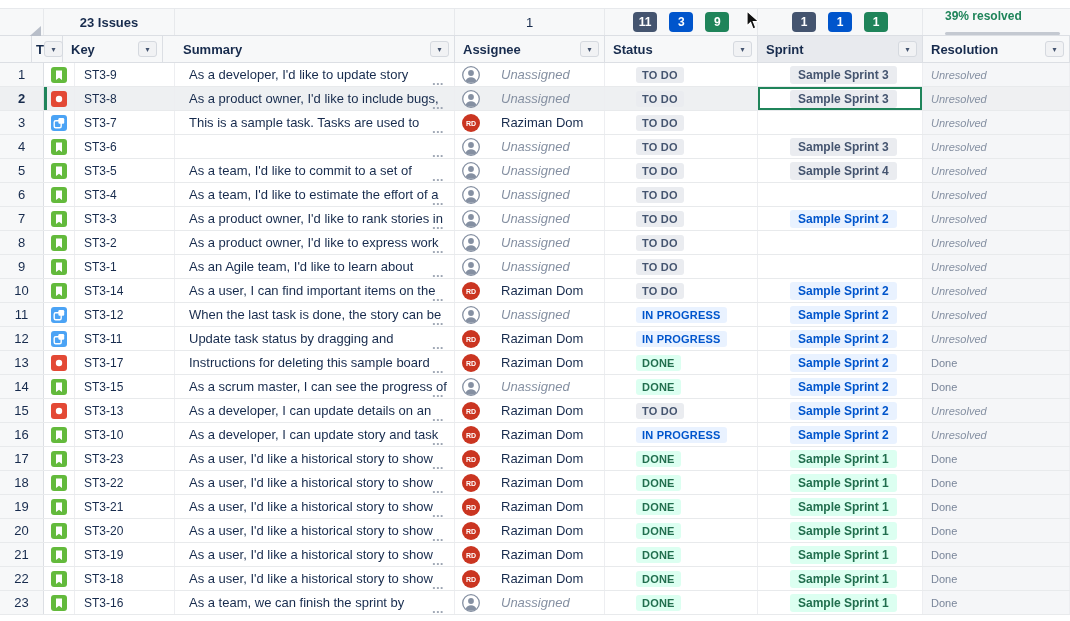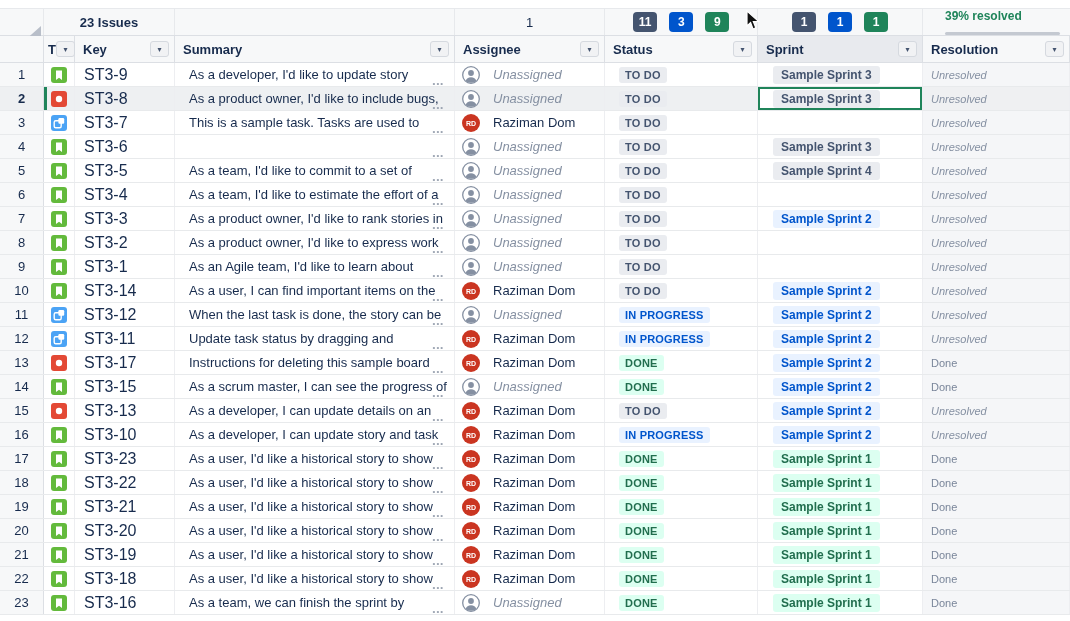--- a/index.html
+++ b/index.html
@@ -36,44 +36,44 @@
                 background:#F7F8F9; border-bottom:1px solid #DCDFE4; }
   .h-gutter { width:44px; border-right:1px solid #DCDFE4; background:#F7F8F9; }
   .hcell { display:flex; align-items:center; justify-content:space-between; border-right:1px solid #DCDFE4;
            padding:0 5px 0 8px; background:#F7F8F9; }
   .hcell-selected { background:#E8EAEE; }
   .hlabel { font-size:13px; font-weight:bold; color:#172B4D; white-space:nowrap; }
   .filter-btn { width:19px; height:16px; background:#F1F2F4; border:1px solid #D5D9DF; border-radius:3px;
                 font-size:8px; color:#44546F; display:flex; align-items:center; justify-content:center; flex:none; }
   .col-type { width:31px; padding-left:4px; }
   .col-key { width:100px; }
-  .col-summary { width:280px; }
+  .col-summary { width:280px;margin-left:12px; }
   .col-assignee { width:150px; }
   .col-status { width:153px;gap:36px; }
   .col-sprint { width:165px; }
   .col-resolution { width:147px; }
 
   
   #rows { position:absolute; left:0; top:63px; width:1070px; }
   .row { display:flex; height:24px; border-bottom:1px solid #E8EAEC; position:relative; background:#fff; }
   .cell { height:100%; display:flex; align-items:center; border-right:1px solid #EDEEF1; overflow:hidden; position:relative; }
   .c-num { width:44px; justify-content:center; font-size:13px; color:#172B4D; background:#F7F8F9;
            border-right:1px solid #DCDFE4; }
   .c-type { width:31px; justify-content:center; }
-  .c-key { width:100px; padding-left:9px; font-size:16px; }
+  .c-key { width:100px; padding-left:9px; font-size:12px; }
   .c-summary { width:280px; padding-left:14px; font-size:13px; white-space:nowrap;text-align:right; }
-  .c-assignee { width:150px; padding-left:7px; gap:13px; font-size:13px; }
+  .c-assignee { width:150px; padding-left:7px; gap:21px; font-size:13px; }
   .c-status { width:153px; padding-left:14px; }
   .c-sprint { width:165px; padding-left:15px; }
   .c-resolution { width:147px; padding-left:8px; font-size:11px; color:#7A869A; background:#F5F6F8; }
   .type-icon svg { width:16px; height:16px; display:block; }
   .avatar { width:18px; height:18px; flex:none; }
   .avatar svg { width:18px; height:18px; display:block; }
   .muted-italic { color:#8590A2; font-style:italic; }
-  .pill { font-weight:bold; border-radius:3px; white-space:nowrap; }
+  .pill { font-weight:bold; border-radius:3px; white-space:nowrap;margin-left:17px; }
   .status-pill { font-size:11px; padding:2px 6px; letter-spacing:0.2px; }
   .sprint-pill { font-size:12px; padding:2px 8px; }
   .pill-gray  { background:#EAECF0; color:#44546F; }
   .pill-blue  { background:#E9F2FF; color:#0055CC; }
   .pill-green { background:#DCFFF1; color:#216E4E; }
   .trunc-dots { position:absolute; right:10px; bottom:-2px; font-size:8px; letter-spacing:1px; color:#9AA3B1; }
 
   
   .row-selected .c-num { font-weight:bold; background:#E7E9ED; }
   .row-selected .cell { background:#EEF0F2; }

